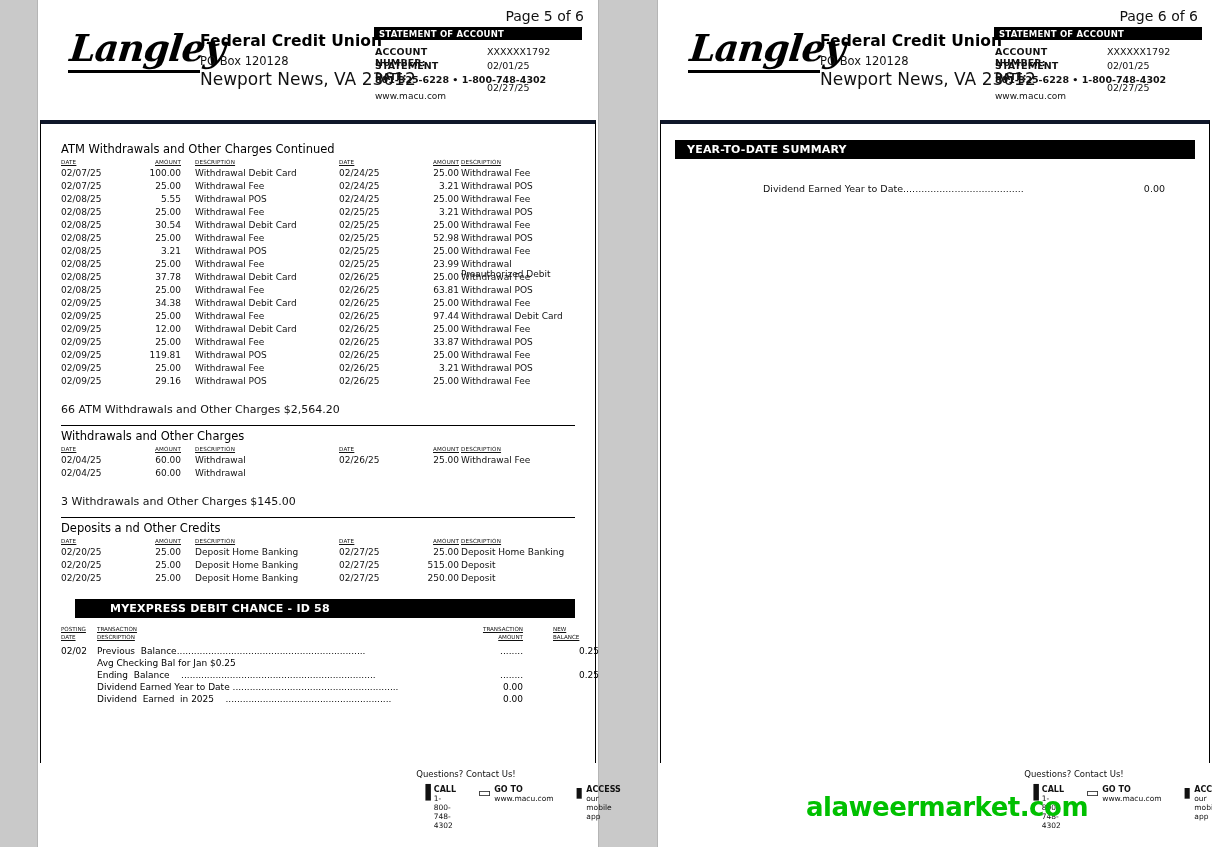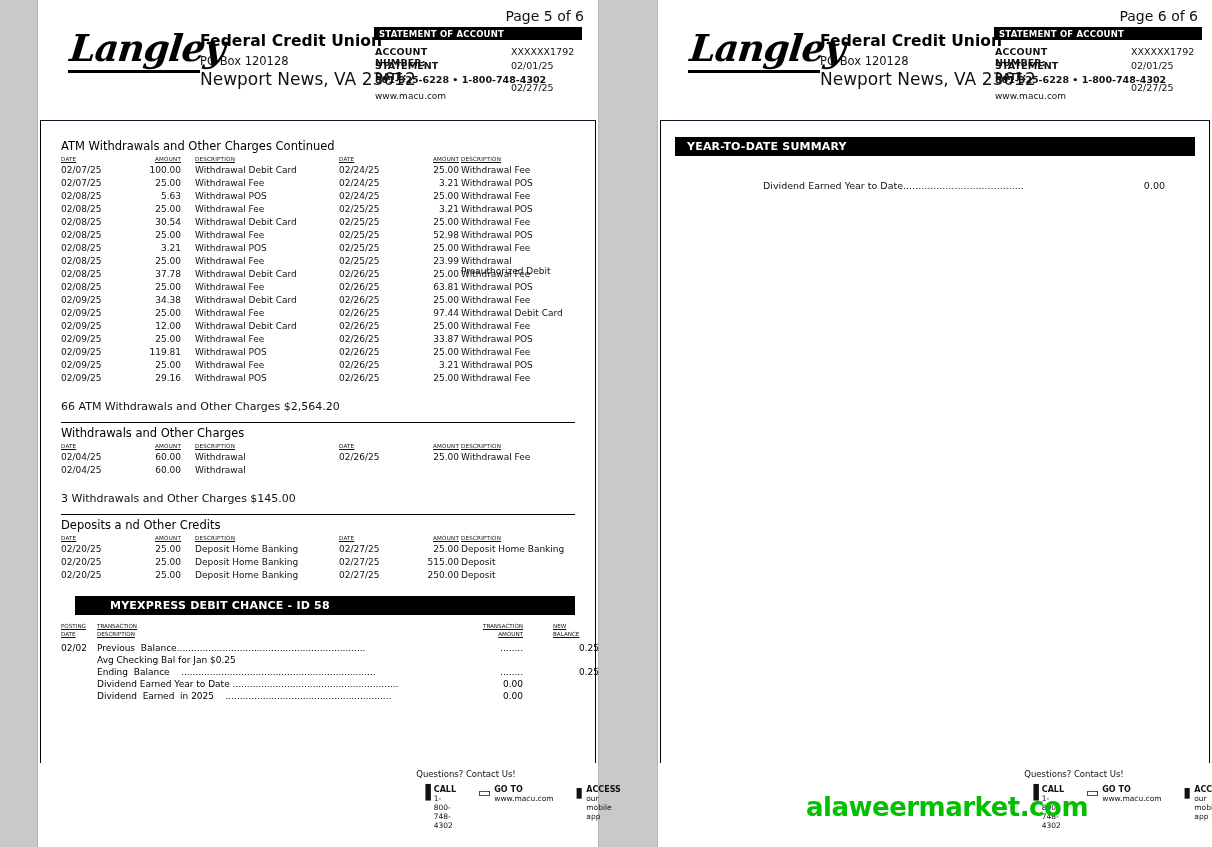--- a/index.html
+++ b/index.html
@@ -42,27 +42,27 @@
   .soa-bar{
     position:absolute;left:336px;top:3px;width:208px;height:13px;
     background:#000;
   }
   .soa-bar span{
     position:absolute;left:5px;top:2px;color:#fff;font-size:8.5px;font-weight:bold;
     letter-spacing:.2px;
   }
   .acctrow{position:absolute;left:337px;font-size:9.5px;color:#111;}
   .acctrow .lbl{position:absolute;left:0;top:0;font-weight:bold;letter-spacing:.1px;}
-  .acctrow .val{position:absolute;left:136px;top:0;}
+  .acctrow .val{position:absolute;left:112px;top:0;}
   .phone{position:absolute;left:337px;top:50px;font-size:9.5px;font-weight:bold;color:#111;}
   .webs{position:absolute;left:337px;top:67px;font-size:9px;color:#111;}
 
   .body-frame{
     position:absolute;left:2px;top:120px;width:auto;right:2px;bottom:84px;
-    border-left:1px solid #000;border-right:1px solid #000;border-top:1px solid #0f172a;
+    border-left:1px solid #000;border-right:1px solid #000;border-top:4px solid #0f172a;
   }
   #page-left .body-frame{left:2px;right:2px;}
   .content{position:absolute;left:0;top:0;right:0;bottom:0;}
 
   .sec-title{
     font-size:11.5px;color:#000;
   }
   .rule{height:1px;background:#000;}
 
   .tbl{position:relative;width:100%;font-size:9px;color:#111;}
@@ -176,21 +176,21 @@
         <div class="rowline">
           <span class="c-date">02/07/25</span>
           <span class="c-amt">25.00</span>
           <span class="c-desc">Withdrawal Fee</span>
           <span class="c2-date">02/24/25</span>
           <span class="c2-amt">3.21</span>
           <span class="c2-desc">Withdrawal POS</span>
         </div>
         <div class="rowline">
           <span class="c-date">02/08/25</span>
-          <span class="c-amt">5.63</span>
+          <span class="c-amt">5.55</span>
           <span class="c-desc">Withdrawal POS</span>
           <span class="c2-date">02/24/25</span>
           <span class="c2-amt">25.00</span>
           <span class="c2-desc">Withdrawal Fee</span>
         </div>
         <div class="rowline">
           <span class="c-date">02/08/25</span>
           <span class="c-amt">25.00</span>
           <span class="c-desc">Withdrawal Fee</span>
           <span class="c2-date">02/25/25</span>

